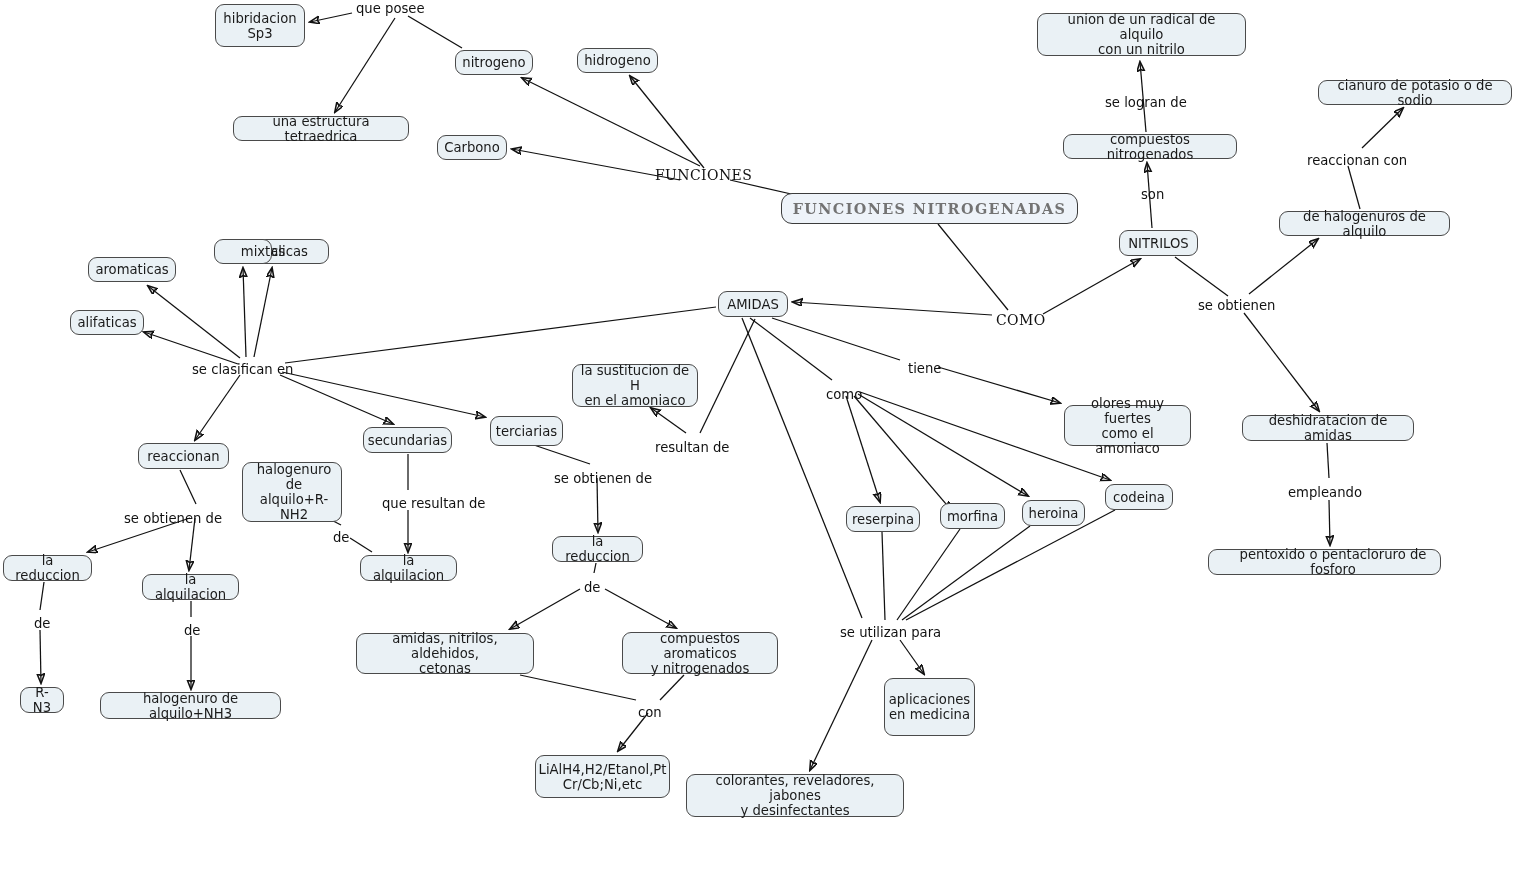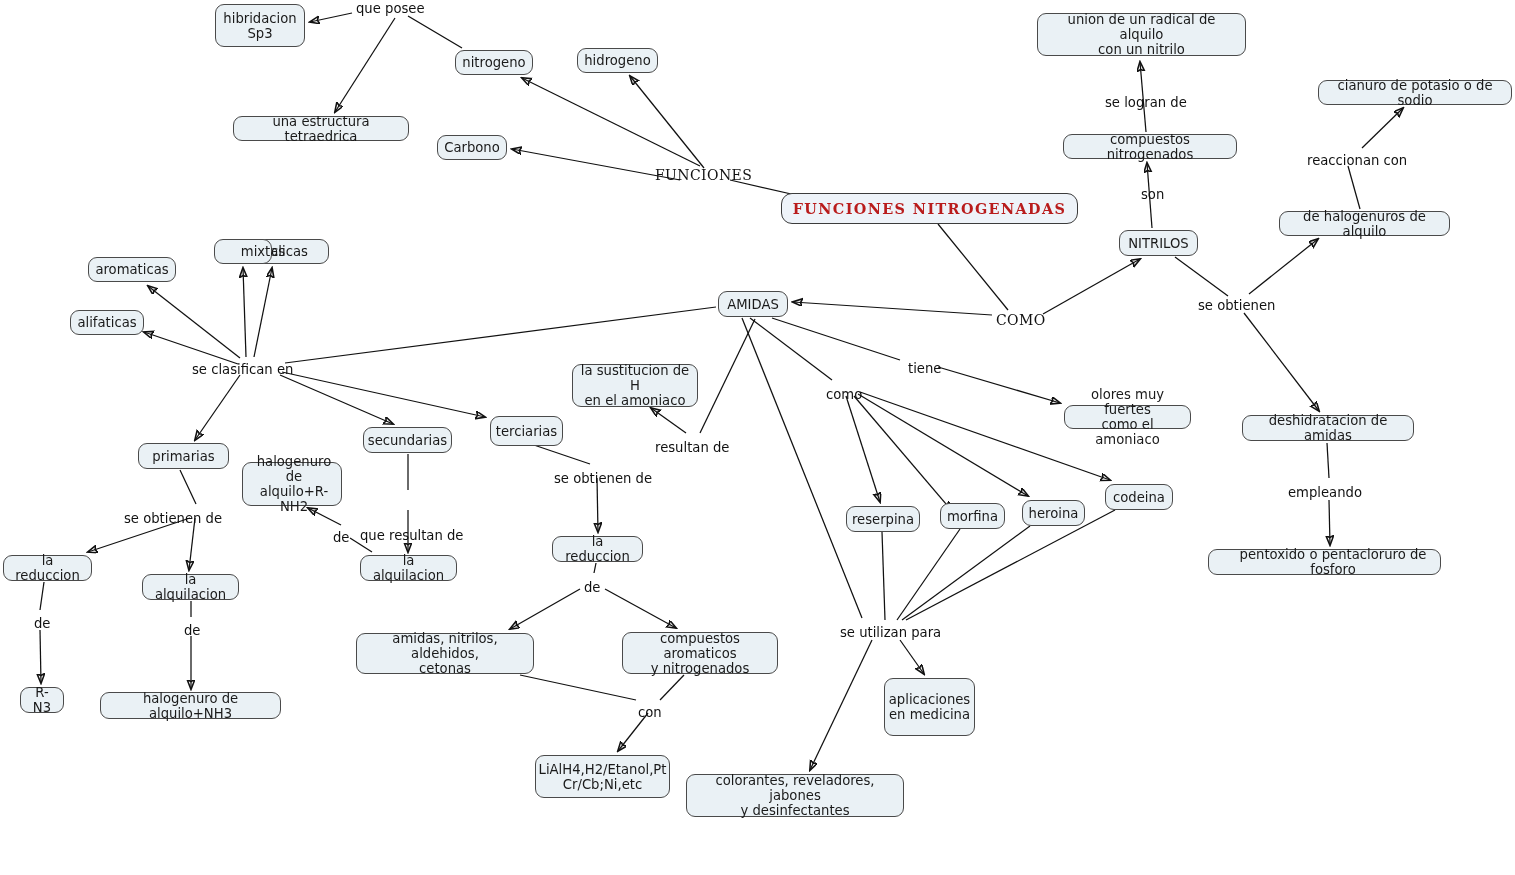--- a/index.html
+++ b/index.html
@@ -31,21 +31,21 @@
     justify-content: center;
     padding: 3px 7px;
     white-space: pre-line;
     z-index: 5;
   }
   
   .node.root {
     background: #eef3f9;
     border: 1.4px solid #3c3c3c;
     border-radius: 11px;
-    color: #b91c1c;
+    color: #737373;
     font-family: "DejaVu Serif", "Liberation Serif", serif;
     font-weight: bold;
     font-size: 14.4px;
     letter-spacing: 1.4px;
     z-index: 7;
   }
   
   .node.behind { z-index: 4; }
   .node.front  { z-index: 6; padding-left: 47px; }
 
@@ -184,40 +184,40 @@
       <div class="node" style="left: 1119px; top: 230px; width: 79px; height: 26px;">NITRILOS</div>
       <div class="node" style="left: 1318px; top: 80px; width: 194px; height: 25px;">cianuro de potasio o de sodio</div>
       <div class="node" style="left: 1279px; top: 211px; width: 171px; height: 25px;">de halogenuros de alquilo</div>
       <div class="node" style="left: 1242px; top: 415px; width: 172px; height: 26px;">deshidratacion de amidas</div>
       <div class="node" style="left: 1208px; top: 549px; width: 233px; height: 26px; padding-left: 24px;">pentoxido o pentacloruro de fosforo</div>
       <div class="node" style="left: 718px; top: 291px; width: 70px; height: 26px;">AMIDAS</div>
       <div class="node" style="left: 88px; top: 257px; width: 88px; height: 25px;">aromaticas</div>
       <div class="node" style="left: 70px; top: 310px; width: 74px; height: 25px;">alifaticas</div>
       <div class="node front" style="left: 214px; top: 239px; width: 58px; height: 25px;">mixtas</div>
       <div class="node behind" style="left: 231px; top: 239px; width: 98px; height: 25px;">ociclicas</div>
-      <div class="node" style="left: 138px; top: 443px; width: 91px; height: 26px;">primarias</div>
+      <div class="node" style="left: 138px; top: 443px; width: 91px; height: 26px;">reaccionan</div>
       <div class="node" style="left: 363px; top: 427px; width: 89px; height: 26px;">secundarias</div>
       <div class="node" style="left: 490px; top: 416px; width: 73px; height: 30px;">terciarias</div>
-      <div class="node" style="left: 242px; top: 462px; width: 100px; height: 44px; padding-left: 11px;">halogenuro de
+      <div class="node" style="left: 242px; top: 462px; width: 100px; height: 60px; padding-left: 11px;">halogenuro de
 alquilo+R-NH2</div>
       <div class="node" style="left: 3px; top: 555px; width: 89px; height: 26px;">la reduccion</div>
       <div class="node" style="left: 142px; top: 574px; width: 97px; height: 26px;">la alquilacion</div>
       <div class="node" style="left: 360px; top: 555px; width: 97px; height: 26px;">la alquilacion</div>
       <div class="node" style="left: 20px; top: 687px; width: 44px; height: 26px;">R-N3</div>
       <div class="node" style="left: 100px; top: 692px; width: 181px; height: 27px;">halogenuro de alquilo+NH3</div>
       <div class="node" style="left: 572px; top: 364px; width: 126px; height: 43px;">la sustitucion de H
 en el amoniaco</div>
       <div class="node" style="left: 552px; top: 536px; width: 91px; height: 26px;">la reduccion</div>
       <div class="node" style="left: 356px; top: 633px; width: 178px; height: 41px;">amidas, nitrilos, aldehidos,
 cetonas</div>
       <div class="node" style="left: 622px; top: 632px; width: 156px; height: 42px;">compuestos aromaticos
 y nitrogenados</div>
       <div class="node" style="left: 535px; top: 755px; width: 135px; height: 43px;">LiAlH4,H2/Etanol,Pt
 Cr/Cb;Ni,etc</div>
-      <div class="node" style="left: 1064px; top: 405px; width: 127px; height: 24px;">olores muy fuertes
+      <div class="node" style="left: 1064px; top: 405px; width: 127px; height: 41px;">olores muy fuertes
 como el amoniaco</div>
       <div class="node" style="left: 846px; top: 506px; width: 74px; height: 26px;">reserpina</div>
       <div class="node" style="left: 940px; top: 503px; width: 65px; height: 26px;">morfina</div>
       <div class="node" style="left: 1022px; top: 500px; width: 63px; height: 26px;">heroina</div>
       <div class="node" style="left: 1105px; top: 484px; width: 68px; height: 26px;">codeina</div>
       <div class="node" style="left: 884px; top: 678px; width: 91px; height: 58px;">aplicaciones
 en medicina</div>
       <div class="node" style="left: 686px; top: 774px; width: 218px; height: 43px;">colorantes, reveladores, jabones
 y desinfectantes</div>
     </div>
@@ -227,21 +227,21 @@
       <div class="link-label" style="left: 1105px; top: 95px;">se logran de</div>
       <div class="link-label" style="left: 1141px; top: 187px;">son</div>
       <div class="link-label serif" style="left: 996px; top: 313px;">COMO</div>
       <div class="link-label" style="left: 1307px; top: 153px;">reaccionan con</div>
       <div class="link-label" style="left: 1198px; top: 298px;">se obtienen</div>
       <div class="link-label" style="left: 1288px; top: 485px;">empleando</div>
       <div class="link-label" style="left: 192px; top: 362px;">se clasifican en</div>
       <div class="link-label" style="left: 124px; top: 511px;">se obtienen de</div>
       <div class="link-label" style="left: 34px; top: 616px;">de</div>
       <div class="link-label" style="left: 184px; top: 623px;">de</div>
-      <div class="link-label" style="left: 360px; top: 496px; margin-top: 32px;">que resultan de</div>
+      <div class="link-label" style="left: 382px; top: 496px;">que resultan de</div>
       <div class="link-label" style="left: 333px; top: 530px;">de</div>
       <div class="link-label" style="left: 554px; top: 471px;">se obtienen de</div>
       <div class="link-label" style="left: 584px; top: 580px;">de</div>
       <div class="link-label" style="left: 638px; top: 705px;">con</div>
       <div class="link-label" style="left: 655px; top: 440px;">resultan de</div>
       <div class="link-label" style="left: 908px; top: 361px;">tiene</div>
       <div class="link-label" style="left: 826px; top: 387px;">como</div>
       <div class="link-label" style="left: 840px; top: 625px;">se utilizan para</div>
     </div>
 

